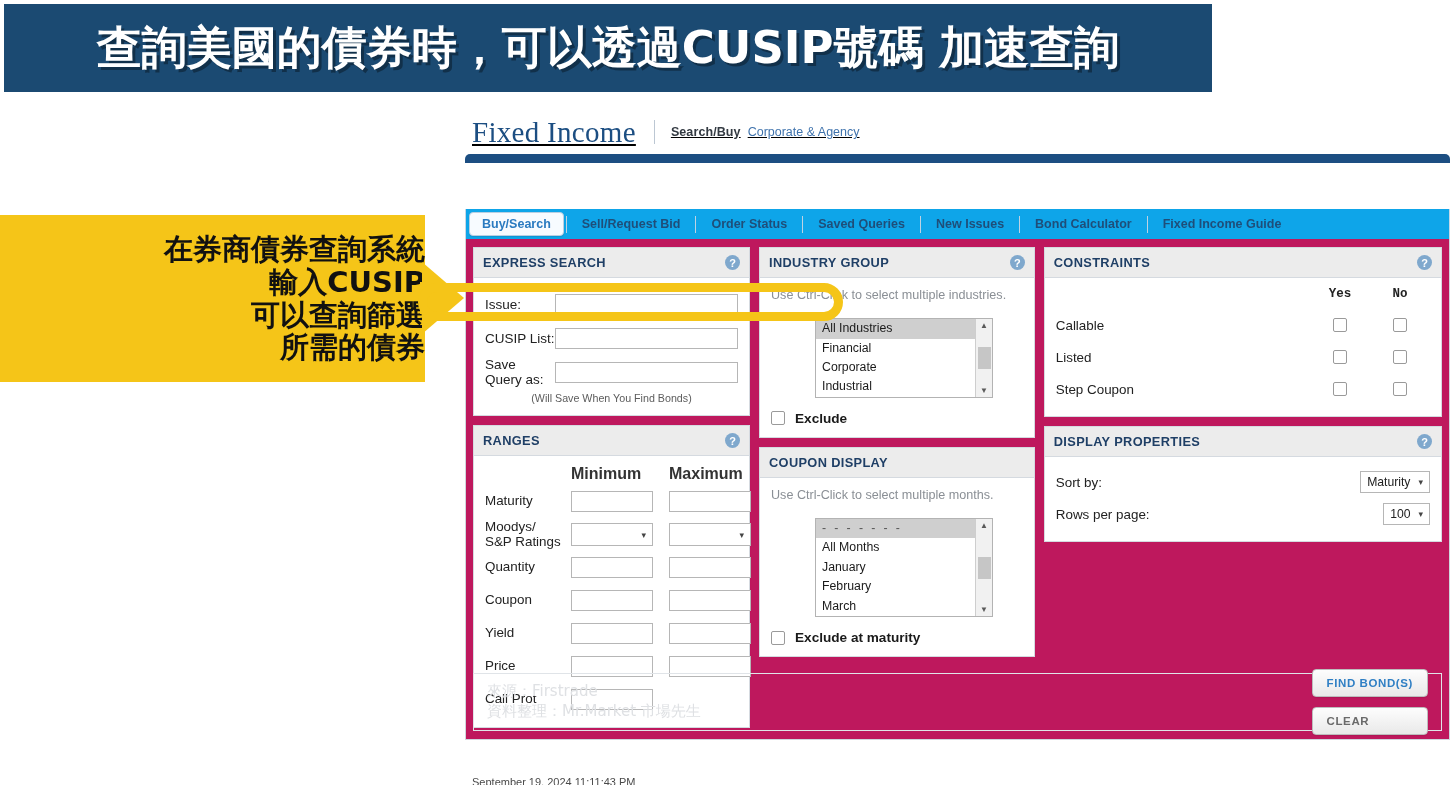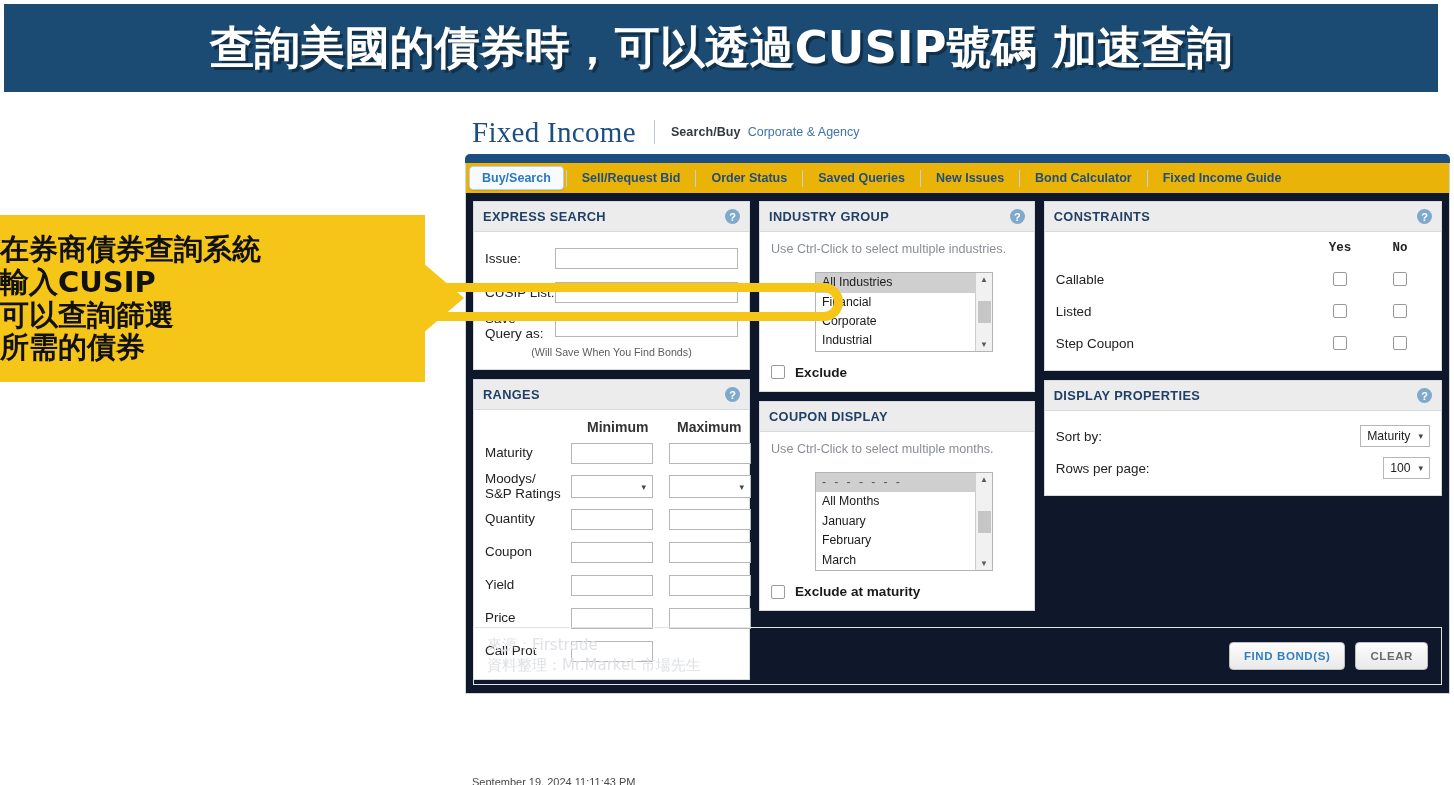--- a/index.html
+++ b/index.html
@@ -8,41 +8,41 @@
     width: 1454px; height: 785px;
     background: #ffffff;
     font-family: "Liberation Sans", sans-serif;
     overflow: hidden;
     position: relative;
   }
 
   
   #banner {
     position: absolute; left: 4px; top: 4px;
-    width: 1434px; height: 88px;
+    width: 1208px; height: 88px;
     background: #1b4a72;
     display: flex; align-items: center; justify-content: center;
   }
   #banner-text {
     color: #ffffff;
     font-size: 45px;
     font-weight: bold;
     letter-spacing: 0px;
     text-shadow: 3px 3px 0 rgba(0,0,0,0.35);
     white-space: nowrap;
     font-family: "DejaVu Sans", "Liberation Sans", sans-serif;
   }
 
   
   #callout {
     position: absolute; left: 0px; top: 215px;
     width: 425px; height: 167px;
     background: #f5c518;
     display: flex; flex-direction: column;
-    align-items: flex-start; justify-content: center;
+    align-items: flex-end; justify-content: center;
     line-height: 1.13;
   }
   #callout div {
     color: #111111;
     font-weight: bold;
     font-size: 29px;
     white-space: nowrap;
     font-family: "DejaVu Sans", "Liberation Sans", sans-serif;
   }
   #callout-arrow {
@@ -62,20 +62,21 @@
   #app {
     position: absolute; left: 465px; top: 110px;
     width: 985px; height: 672px;
   }
 
   
   #title-row {
     height: 44px;
     display: flex; align-items: center;
     padding-left: 7px;
+    text-decoration: underline;
   }
   #app-title {
     font-family: "Liberation Serif", serif;
     font-size: 29px;
     color: #1c4e82;
     letter-spacing: .3px;
   }
   #title-sep {
     width: 1px; height: 24px;
     background: #bcc7d3;
@@ -92,25 +93,26 @@
   
   #navy-strip {
     height: 9px;
     background: #1c4e82;
     border-radius: 5px 5px 0 0;
   }
 
   
   #tabbar {
     height: 30px;
-    background: #eab308;
+    background: #0ea5e9;
     border-left: 1px solid #c7d8e7;
     border-right: 1px solid #c7d8e7;
     display: flex; align-items: center;
     padding: 0 3px;
+    margin-top: 46px;
   }
   .tab {
     font-size: 12.5px; font-weight: bold;
     color: #1f4e79;
     padding: 5px 13px;
     white-space: nowrap;
     cursor: pointer;
   }
   .tab.active {
     color: #2a7ac0;
@@ -118,21 +120,21 @@
     border: 1px solid #b9cfe2;
     border-radius: 4px;
     padding: 4px 12px;
     box-shadow: 0 1px 1px rgba(0,0,0,.10);
   }
   .tab-div { width:1px; height:17px; background:#bed2e3; margin:0 2px; }
 
   
   #body-area {
     height: 501px;
-    background: #0f172a;
+    background: #be185d;
     border: 1px solid #cfd6dd;
     border-top: none;
     display: flex;
     padding: 8px 7px 0 7px;
     position: relative;
   }
   .col { display: flex; flex-direction: column; }
   #col1 { width: 277px; }
   #col2 { width: 277px; margin-left: 9px; }
   #col3 { width: 400px; margin-left: 9px; }
@@ -182,21 +184,21 @@
     text-align: center;
     font-size: 10.7px; color: #5c5c5c;
     margin-top: 3px;
   }
 
   
   .rng-head {
     display: flex; margin-bottom: 2px;
   }
   .rng-head span {
-    font-size: 14px; font-weight: bold; color: #333; margin-left: 8px;
+    font-size: 16px; font-weight: bold; color: #333;
   }
   .rng-lbl-col { width: 86px; flex:none; }
   .rng-c1 { width: 82px; flex:none; text-align: left; }
   .rng-c2 { width: 82px; flex:none; text-align: left; margin-left: 16px;}
   .rng-row {
     display: flex; align-items: center; height: 33px;
   }
   .rng-row .rng-lbl {
     width: 86px; flex:none;
     font-size: 13.4px; color: #222; line-height: 1.07;
@@ -287,21 +289,21 @@
     height: 58px;
     border: 1px solid #e0e4e8;
     display: flex; align-items: center;
     justify-content: space-between;
     padding: 0 13px;
   }
   #watermark {
     font-size: 15px; color: #dfe1e4; line-height: 1.33;
     font-family: "DejaVu Sans", "Liberation Sans", sans-serif;
   }
-  #footer-btns { display: flex; gap: 10px; }
+  #footer-btns { display: flex; gap: 10px; flex-direction: column; }
   .btn {
     border: 1px solid #bdbdbd; border-radius: 4px;
     background: linear-gradient(#fdfdfd,#e9e9e9);
     font-size: 11.5px; font-weight: bold;
     letter-spacing: .6px;
     padding: 7px 14px;
     cursor: pointer;
     box-shadow: 0 1px 1px rgba(0,0,0,.08);
   }
   .btn.find { color: #2f7fc4; }

